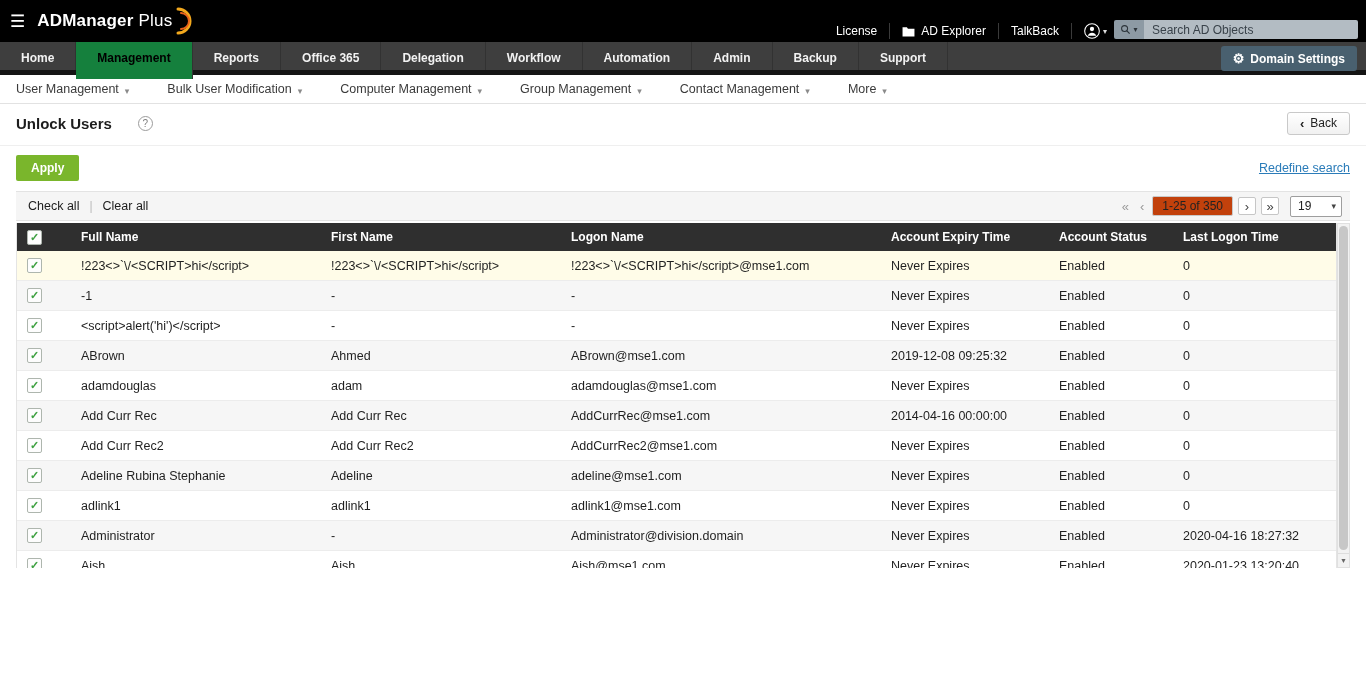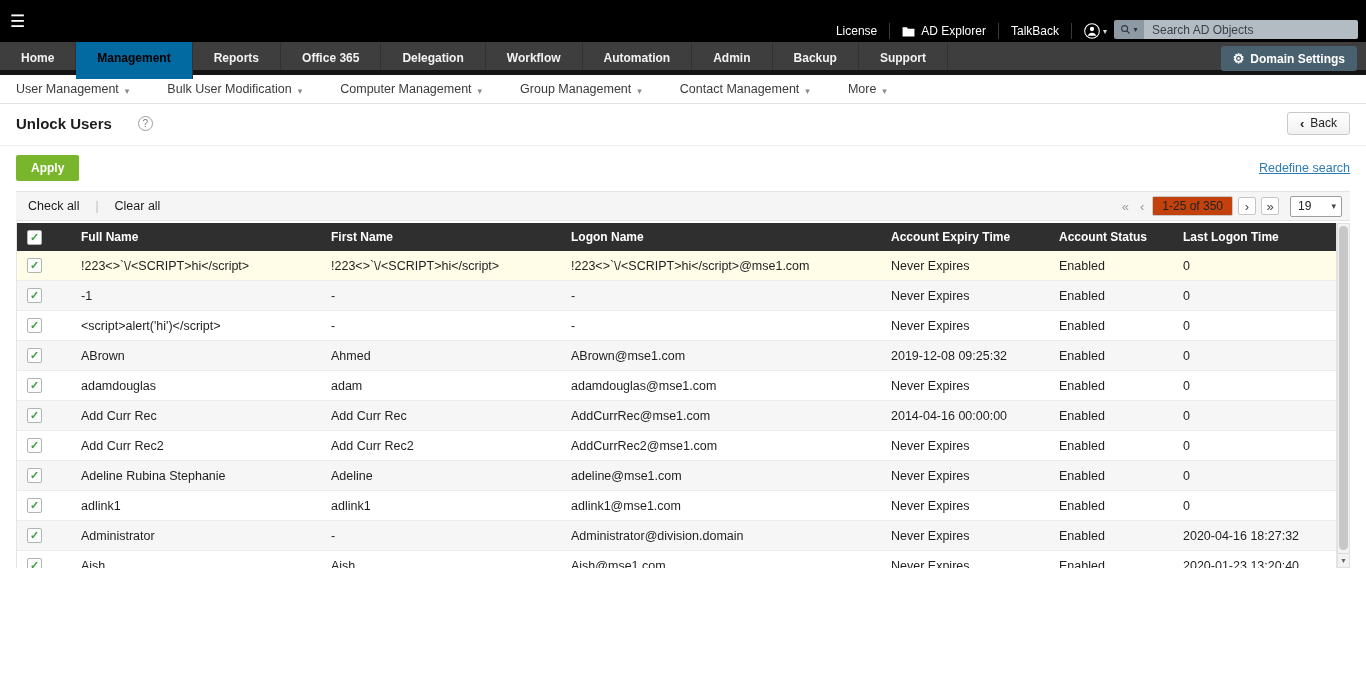--- a/index.html
+++ b/index.html
@@ -42,21 +42,21 @@
     font-size: 12px; color: #222; padding: 0 8px;
   }
   .searchbox input::placeholder { color: #39424a; opacity: 1; }
 
   
   .tabbar { height: 28px; background: #3e3e3e; display: flex; position: relative; z-index: 1; }
   .tab {
     padding: 0 21px; line-height: 32px; color: #f2f2f2; font-size: 12px; font-weight: bold;
     border-right: 1px solid #323232; cursor: pointer; white-space: nowrap;
   }
-  .tab.active { background: #0369a1; color: #000; height: 37px; position: relative; z-index: 2; }
+  .tab.active { background: #15803d; color: #000; height: 37px; position: relative; z-index: 2; }
   .tabstrip { height: 5px; background: #141414; }
   .domain-settings {
     position: absolute; right: 9px; top: 4px; height: 25px;
     background: #49606f; color: #fff; border: none; border-radius: 3px;
     font-family: "Liberation Sans", sans-serif; font-size: 12px; font-weight: bold;
     display: flex; align-items: center; gap: 6px; padding: 0 12px; cursor: pointer;
   }
   .gear-glyph { font-size: 13px; line-height: 1; }
 
   
@@ -88,21 +88,21 @@
     padding: 6px 15px; cursor: pointer;
   }
   .redefine-link { color: #2b7cb9; font-size: 12.5px; text-decoration: underline; cursor: pointer; }
 
   
   .toolbar {
     margin: 0 16px; height: 30px; background: #f5f5f5;
     border-top: 1px solid #e3e3e3; border-bottom: 1px solid #e3e3e3;
     display: flex; justify-content: space-between; align-items: center; padding: 0 8px 0 12px;
   }
-  .check-links { display: flex; align-items: flex-end; gap: 16px; }
+  .check-links { display: flex; align-items: flex-end; gap: 10px; }
   .check-link { color: #1c1c1c; font-size: 12.5px; cursor: pointer; }
   .pipe { color: #bbb; }
   .pager { display: flex; align-items: center; gap: 5px; }
   .pg-btn { color: #9a9a9a; font-size: 13px; padding: 0 3px; cursor: pointer; line-height: 1; }
   .pg-btn.boxed {
     color: #444; background: #fff; border: 1px solid #c6c6c6; border-radius: 2px;
     width: 18px; height: 18px; display: inline-flex; align-items: center; justify-content: center;
   }
   .pg-range { background: #c2410c; border: 1px solid #c9c9c9; border-radius: 2px; padding: 2px 9px; color: #222; font-size: 12px; }
   .page-size {
@@ -139,20 +139,28 @@
     position: absolute; left: 0; right: 0; bottom: 0; height: 14px; background: #f2f2f2; border-top: 1px solid #ddd;
     display: flex; align-items: center; justify-content: center; font-size: 7px; color: #666; cursor: pointer;
   }
 </style>
 </head>
 <body>
 
 <header class="topbar">
   <div class="topbar-left">
     <span class="hamburger">☰</span>
+    <div class="logo">
+      <span class="brand">ADManager</span>
+        <span class="brand-suffix">Plus</span>
+      <svg width="20" height="28" viewBox="0 0 20 28">
+        <path d="M4 2 A 12 12 0 0 1 4 26" fill="none" stroke="#f2a81d" stroke-width="3" stroke-linecap="round"></path>
+        <path d="M7 6 A 7 7 0 0 1 7 22" fill="none" stroke="#e8611a" stroke-width="2" stroke-linecap="round"></path>
+      </svg>
+    </div>
   </div>
   <div class="topbar-right">
     <div class="toplinks">
       <span class="toplink">
           <span>License</span>
         </span>
       <span class="toplink">
         <svg width="13" height="11" viewBox="0 0 24 20">
             <path d="M1 2h8l2 3h12v14H1z" fill="#fff"></path>
           </svg>

